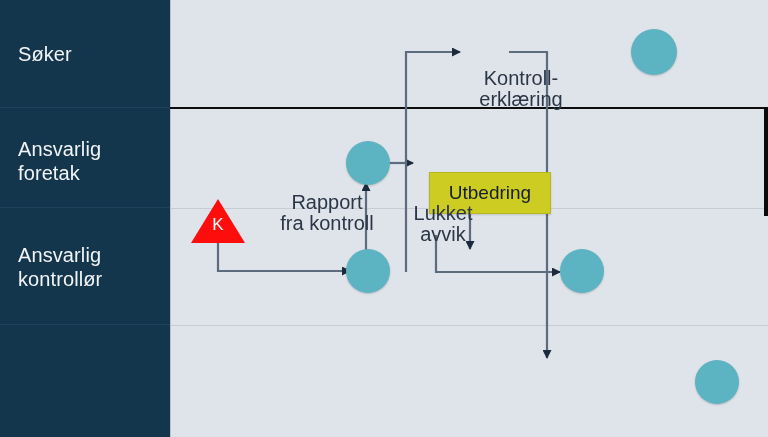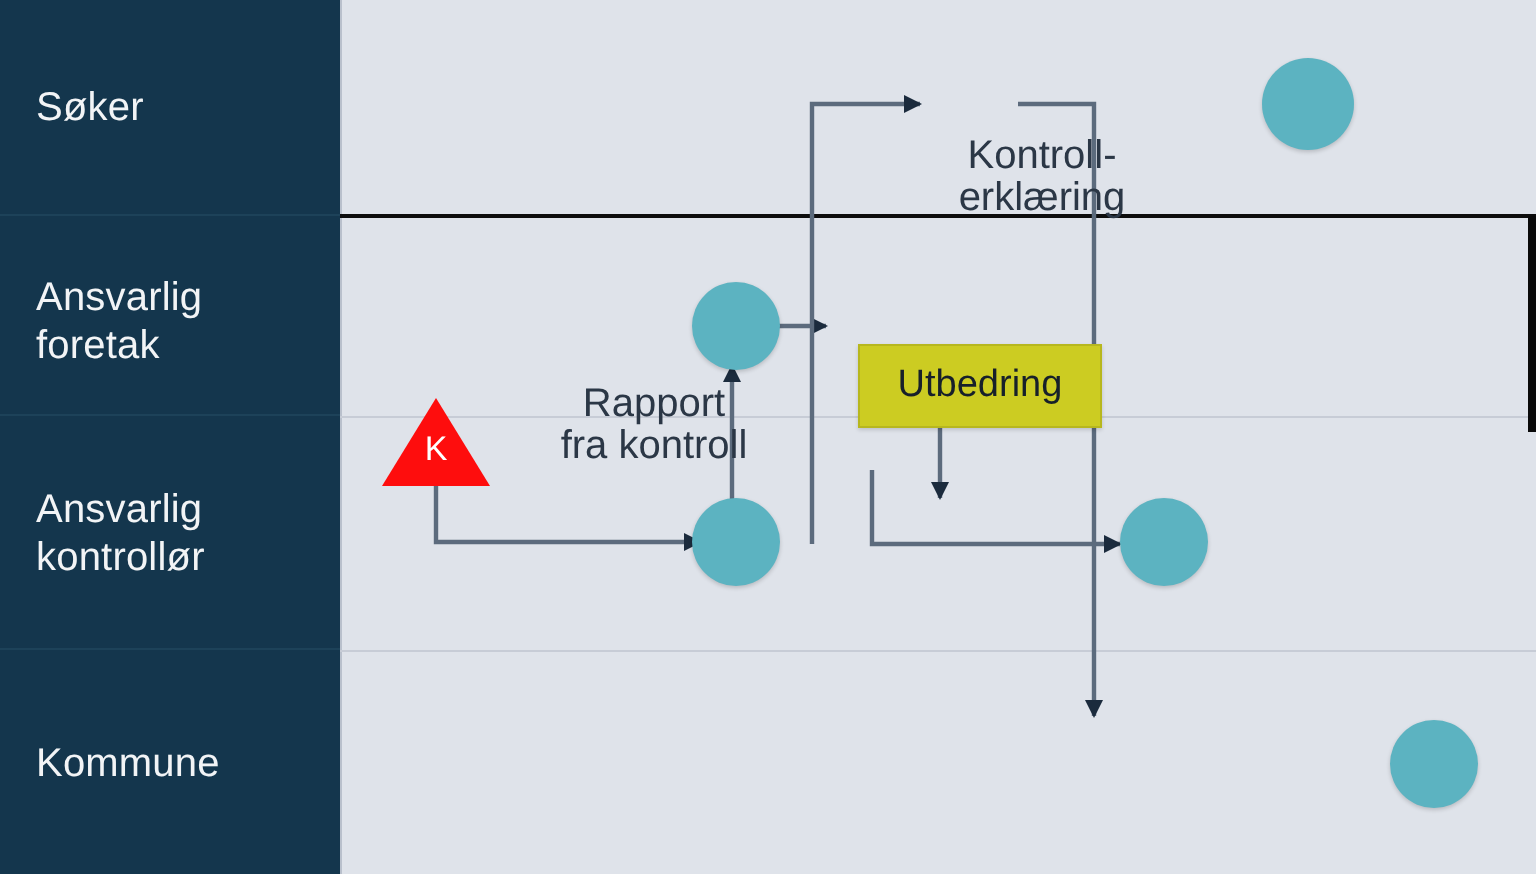--- a/index.html
+++ b/index.html
@@ -155,21 +155,20 @@
     <div class="lane-label" style="top:137px;">Ansvarlig
 foretak</div>
 
     <div class="lane-sep" style="top:207px;"></div>
 
     <div class="lane-label" style="top:243px;">Ansvarlig
 kontrollør</div>
 
     <div class="lane-sep" style="top:324px;"></div>
 
-    <div class="lane-label" style="top:370px;">Kommune</div>
   </div>
 
   <div class="canvas">
 
     <div class="canvas-edge"></div>
 
     <div class="div-strong" style="top:107px;"></div>
     <div class="div-faint" style="top:208px;"></div>
     <div class="div-faint" style="top:325px;"></div>
 
@@ -215,19 +214,21 @@
     <div class="node" style="left:525px;top:360px;width:44px;height:44px;"></div>
 
     <div class="k-marker" style="left:21px;top:199px;">
       <div class="tri"></div>
       <div class="k-letter">K</div>
     </div>
 
     <div class="flow-label" style="left:102px;top:192px;width:110px;text-align:center;">Rapport
 fra kontroll</div>
 
+    <div class="flow-label" style="left:228px;top:203px;width:90px;">Lukket
+avvik</div>
 
     <div class="flow-label" style="left:290px;top:68px;width:122px;">Kontroll-
 erklæring</div>
 
 
   </div>
 </div>
 
 </body></html>

